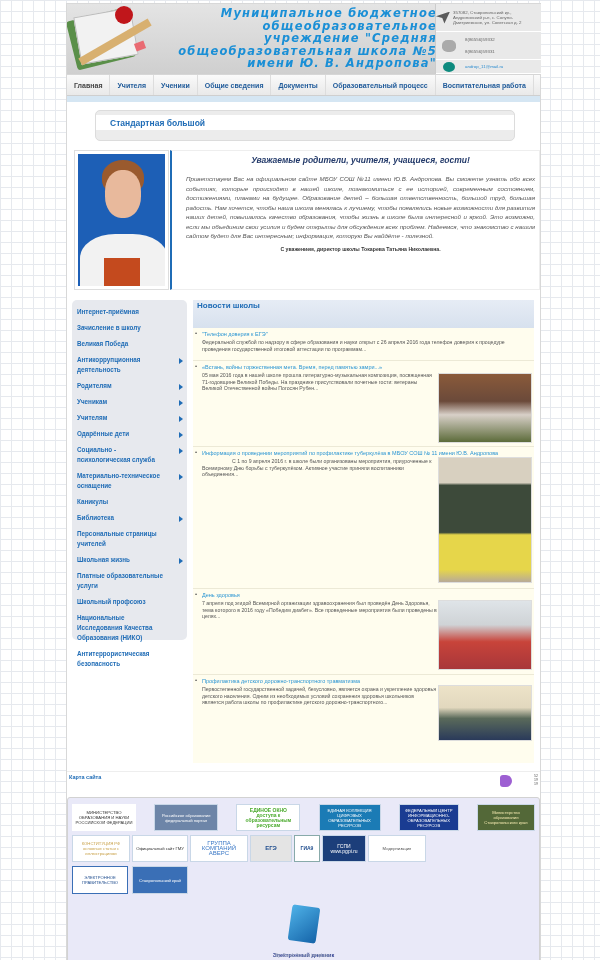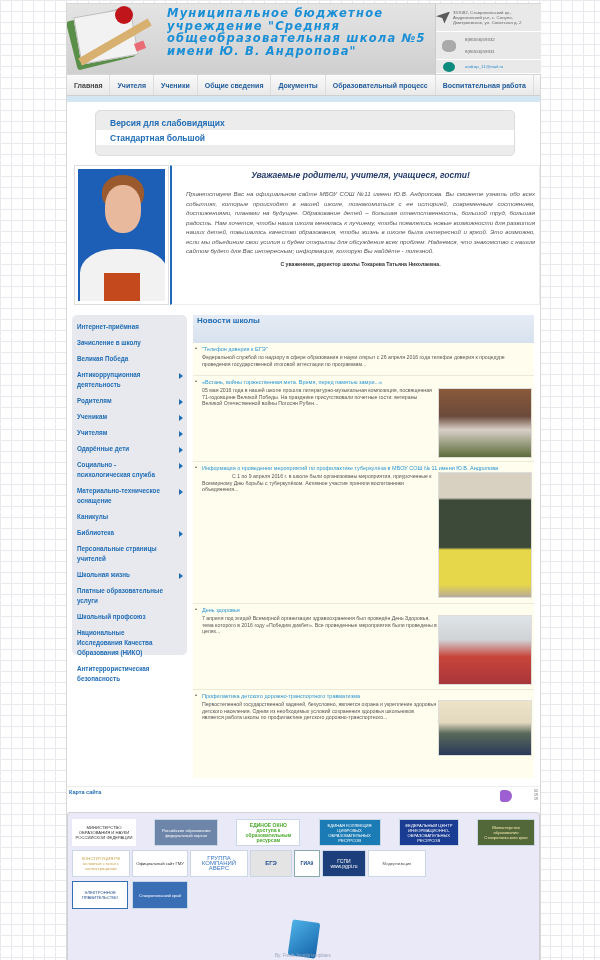--- a/index.html
+++ b/index.html
@@ -25,21 +25,21 @@
   .header { position: relative; height: 70px; background: #dcdcdc;
     background: linear-gradient(#e4e4e4, #cfcfcf); }
   .header-art { position: absolute; left: 0; top: 0; width: 100px; height: 70px; overflow: hidden; }
   .book1 { position: absolute; left: 4px; top: 10px; width: 60px; height: 50px; background: #5a8f49; transform: rotate(-14deg); border-radius: 3px; }
   .book2 { position: absolute; left: 10px; top: 8px; width: 58px; height: 48px; background: #f2f2f2; transform: rotate(-10deg); border: 1px solid #bbb; }
   .apple { position: absolute; left: 48px; top: 2px; width: 18px; height: 18px; background: #c0161b; border-radius: 50%; }
   .ruler { position: absolute; left: 8px; top: 34px; width: 80px; height: 8px; background: #d8b070; transform: rotate(-30deg); }
   .eraser { position: absolute; left: 68px; top: 38px; width: 10px; height: 8px; background: #e96b73; transform: rotate(-20deg); }
   .header-title {
     position: absolute; left: 100px; top: 3px; width: 270px;
-    text-align: left; color: #1a8fd6; font-style: italic; font-weight: bold;
+    text-align: right; color: #1a8fd6; font-style: italic; font-weight: bold;
     font-size: 11.5px; line-height: 12.5px; letter-spacing: 1.2px;
     font-family: "DejaVu Sans", sans-serif;
   }
   .header-contacts { position: absolute; left: 368px; top: 0; width: 106px; height: 70px; background: #e9e9e9; border-left: 1px solid #ccc; }
   .contact-row { position: relative; display: flex; align-items: center; border-bottom: 1px solid #fff; }
   .contact-row .ic { width: 26px; height: 20px; display: flex; align-items: center; justify-content: center; }
   .contact-row .txt { font-size: 4.4px; color: #666; line-height: 5.2px; padding-left: 3px; }
   .contact-row .mail { color: #2a8bcf; }
   .ic-plane { width: 14px; height: 12px; background: #5b5b5b; clip-path: polygon(0 40%, 100% 0, 60% 100%, 45% 55%); }
   .ic-stamp { width: 14px; height: 12px; background: #aaa; border-radius: 40%; }
@@ -108,20 +108,21 @@
   <div class="header">
     <div class="header-art">
       <div class="book1"></div>
         <div class="book2"></div>
         <div class="apple"></div>
         <div class="ruler"></div>
         <div class="eraser"></div>
     </div>
     <div class="header-title">
       <div>Муниципальное бюджетное</div>
+      <div>общеобразовательное</div>
       <div>учреждение "Средняя</div>
       <div>общеобразовательная школа №5</div>
       <div>имени Ю. В. Андропова"</div>
     </div>
     <div class="header-contacts">
       <div class="contact-row" style="height:28px;">
         <div class="ic">
             <div class="ic-plane"></div>
           </div>
         <div class="txt">357082, Ставропольский кр., Андроповский р-н, с. Солуно-Дмитриевское, ул. Советская д. 2</div>
@@ -150,21 +151,20 @@
     <a class="nav-item">Учителя</a>
     <a class="nav-item">Ученики</a>
     <a class="nav-item">Общие сведения</a>
     <a class="nav-item">Документы</a>
     <a class="nav-item">Образовательный процесс</a>
     <a class="nav-item">Воспитательная работа</a>
   </div>
   <div class="nav-strip"></div>
 
   <div class="version-box">
-    <a class="version-link">Версия для слабовидящих</a>
     <a class="version-link alt">Стандартная большой</a>
   </div>
 
   <div class="welcome">
     <div class="photo">
       <div class="photo-inner">
         <div class="ph-body"></div>
           <div class="ph-top"></div>
           <div class="ph-hair"></div>
           <div class="ph-face"></div>

